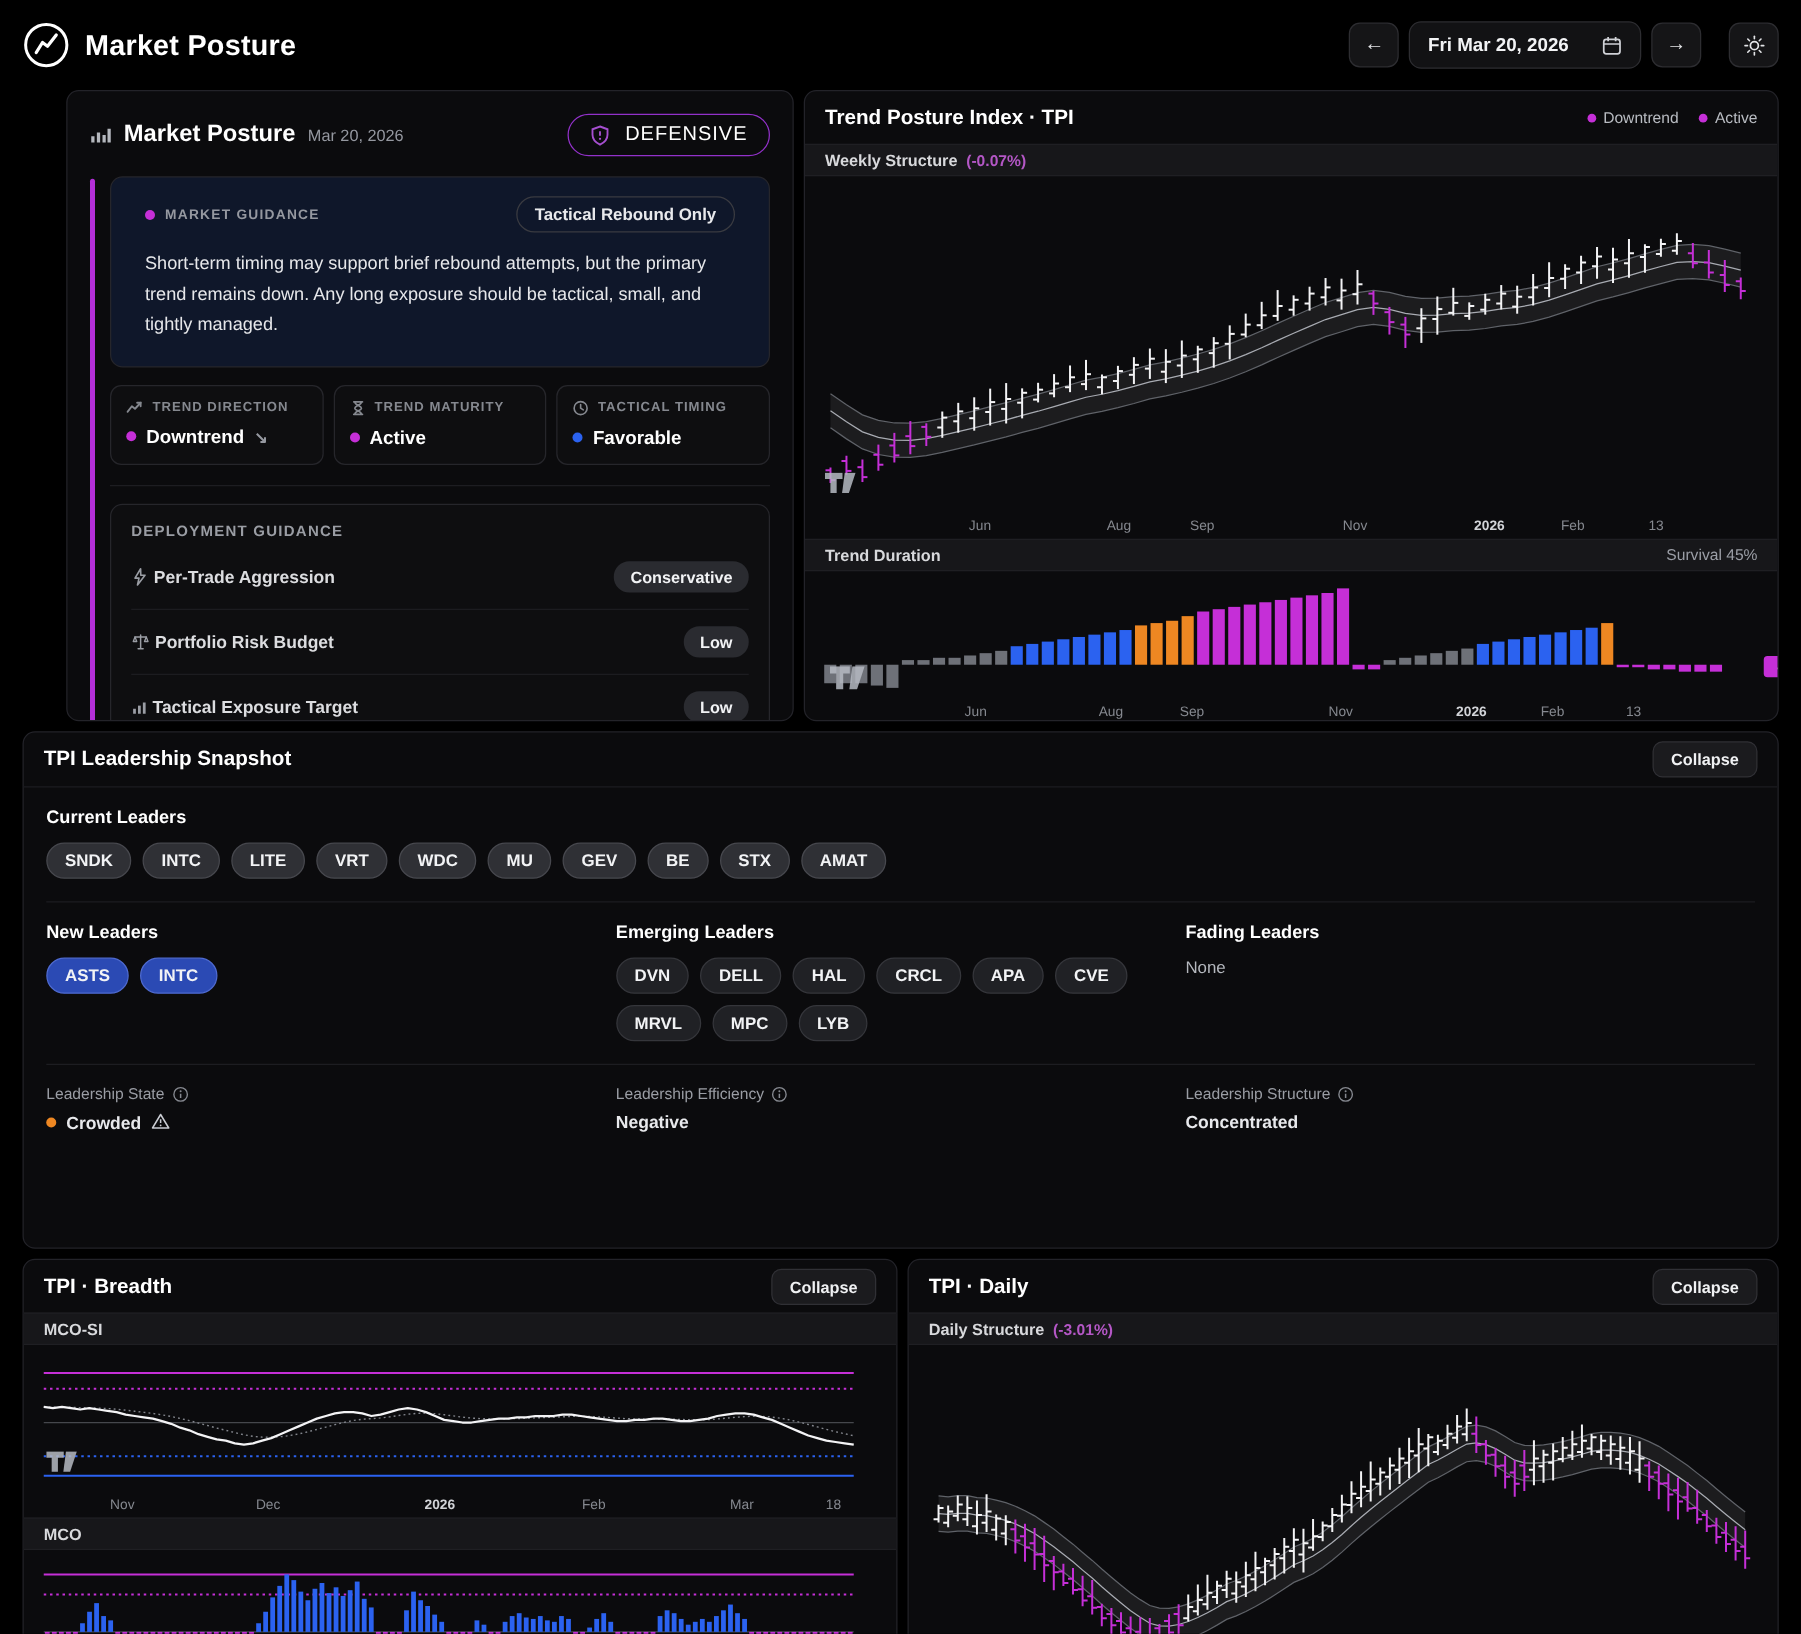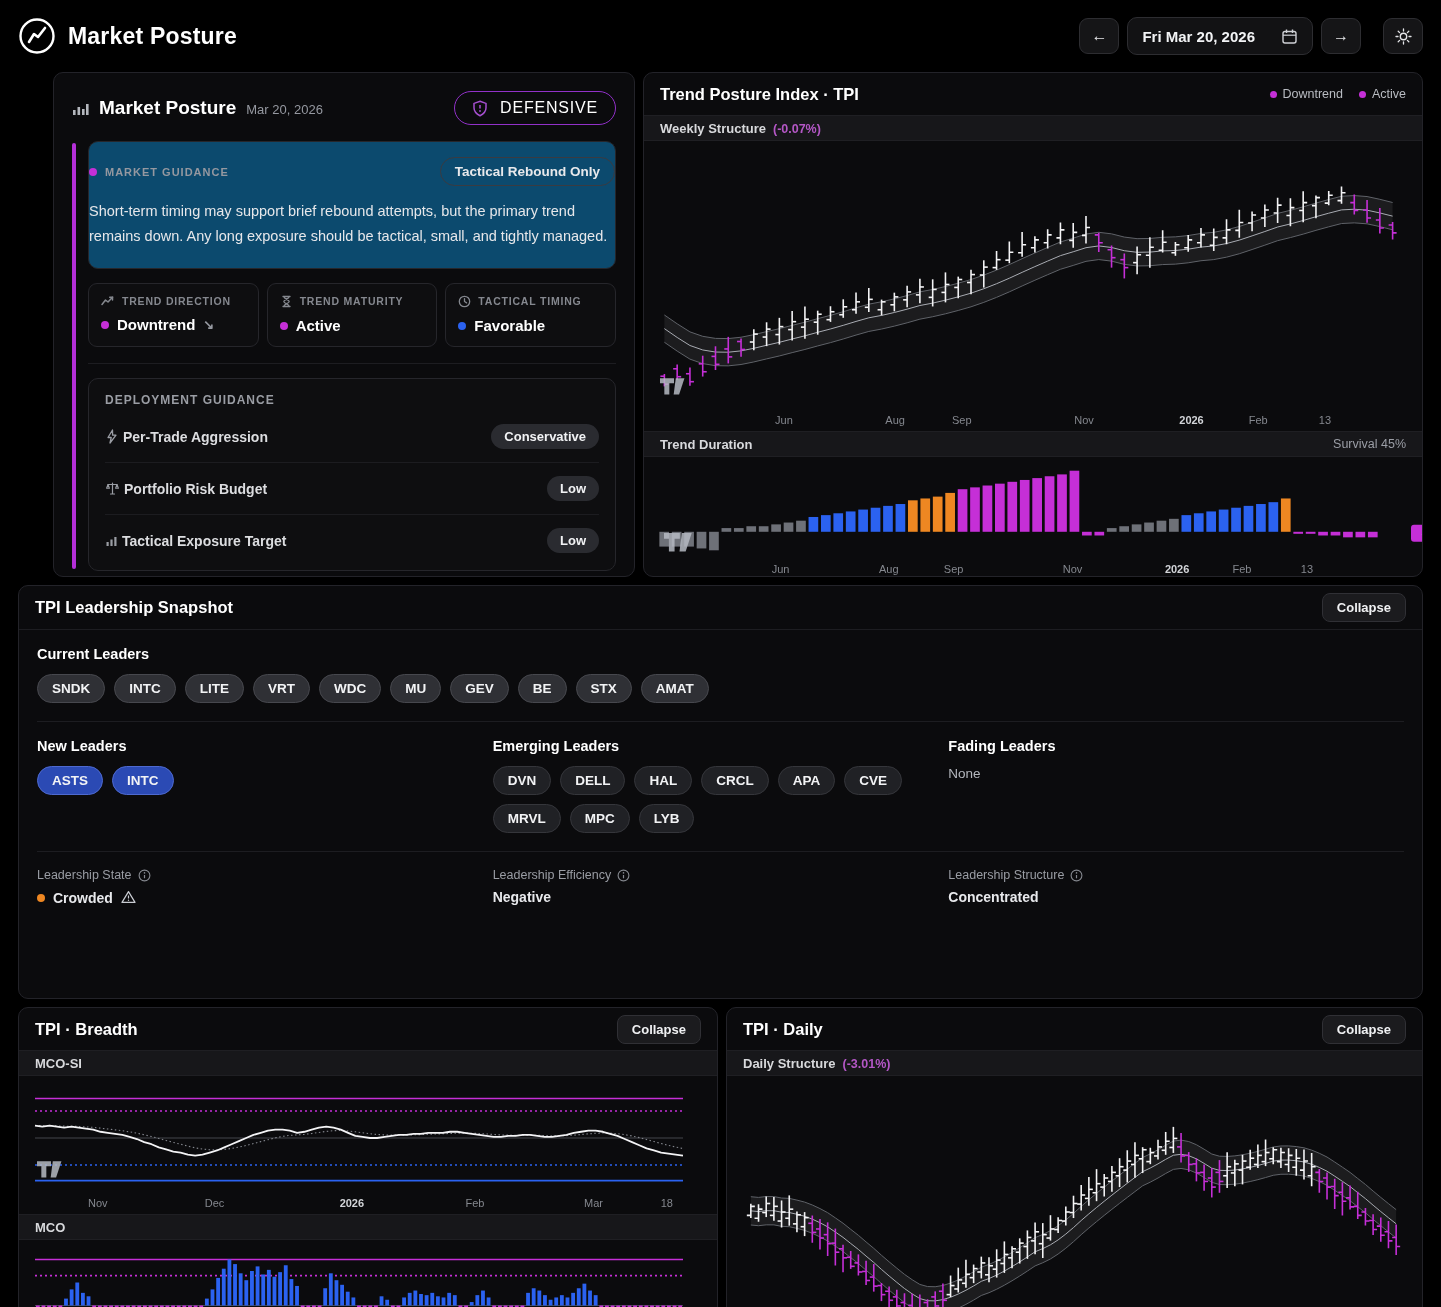--- a/index.html
+++ b/index.html
@@ -41,21 +41,21 @@
   .mp-title { font-size:19px; font-weight:700; color:#fff; }
   .mp-date { font-size:13px; color:#9598a0; font-weight:500; }
   .mp-head-icon { position:relative; top:2px; }
   .posture-badge {
     display:flex; align-items:center; gap:12px; padding:7px 17px;
     border:1.5px solid #9231c9; border-radius:999px;
     font-size:16px; font-weight:400; letter-spacing:.8px; color:#fff;text-align:center;
   }
   .accent { position:relative; padding-left:16px; }
   .accent::before { content:''; position:absolute; left:0; top:2px; bottom:2px; width:4px; border-radius:4px; background:#b42fd8; }
-  .guidance-box { border:1px solid #26262b; background:#0c4a6e; border-radius:10px; padding:15px 0 20px; }
+  .guidance-box { border:1px solid #26262b; background:#0f172a; border-radius:10px; padding:15px 27px 20px; }
   .guidance-top { display:flex; align-items:center; justify-content:space-between; margin-bottom:13px; }
   .guidance-label { display:flex; align-items:center; gap:8px; font-size:11px; font-weight:700; letter-spacing:1px; color:#9598a0; }
   .dot { display:inline-block; width:8px; height:8px; border-radius:50%; }
   .dot-magenta { background:#c52fd7; }
   .dot-blue { background:#2b62f0; }
   .dot-orange { background:#ee8722; }
   .guidance-tag { padding:6px 14px; border:1px solid #3a3b41; border-radius:999px; font-size:13.5px; font-weight:600; color:#e8e9ec; }
   .guidance-text { font-size:14.5px; line-height:1.7; font-weight:500; color:#e6e7ea; padding-right:6px; }
   .stats-row { display:grid; grid-template-columns:1fr 1fr 1fr; gap:8px; margin-top:14px; }
   .stat-box { border:1px solid #26262b; background:#0e0e10; border-radius:9px; padding:11px 12px 12px; }

